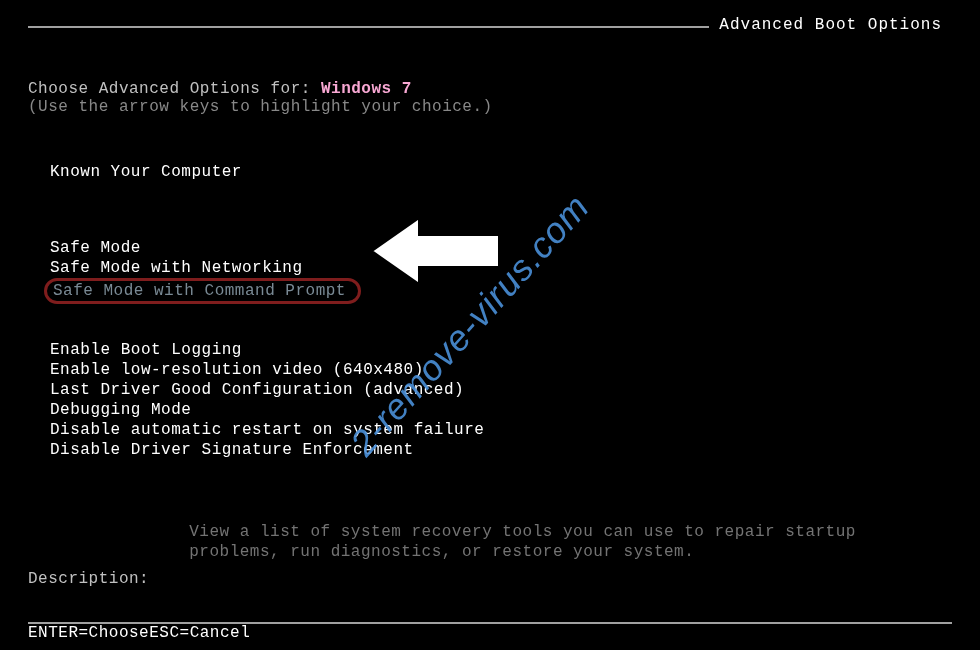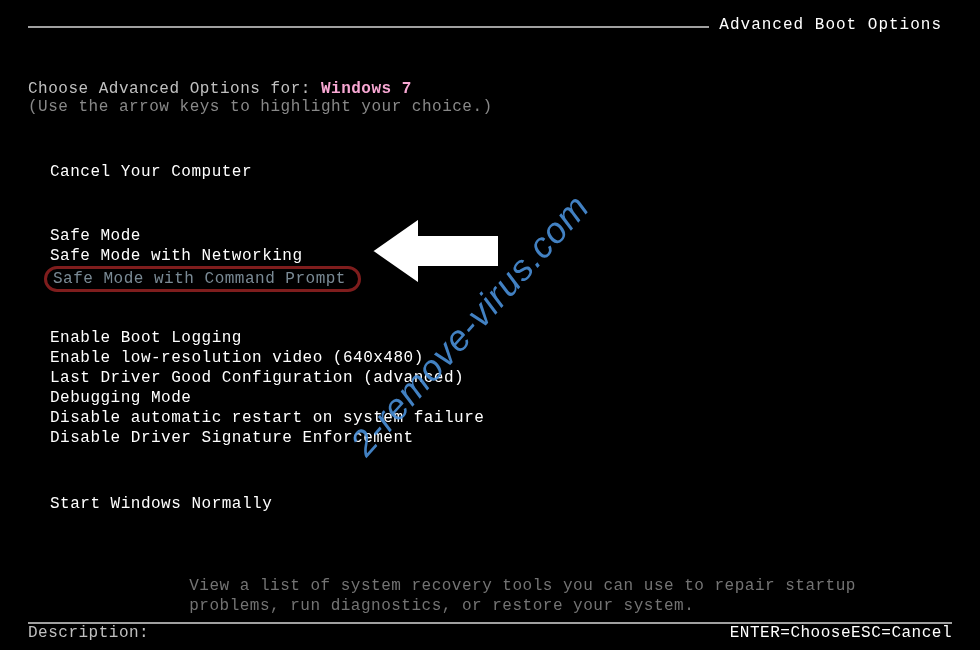--- a/index.html
+++ b/index.html
@@ -84,21 +84,21 @@
       margin-top: 46px;
       margin-left: 22px;
     }
     .menu-item {
       color: #ffffff;
       letter-spacing: 0.5px;
       line-height: 1.25;
       white-space: nowrap;
     }
     .menu-group {
-      margin-top: 44px;
+      margin-top: 56px;
     }
     .menu-group-2 {
       margin-top: 36px;
     }
     .menu-group-3 {
       margin-top: 46px;
     }
     .highlighted {
       display: inline-block;
       border: 3px solid #7f1d1d;
@@ -126,21 +126,21 @@
     .desc-text {
       color: #737373;
       line-height: 1.25;
     }
     .footer {
       position: absolute;
       bottom: 8px;
       left: 28px;
       right: 28px;
       display: flex;
-      justify-content: flex-end;
+      justify-content: flex-start;
       color: #ffffff;
       letter-spacing: 0.5px;
     }
     .arrow {
       position: absolute;
       top: 206px;
       left: 360px;
       z-index: 10;
     }
     .watermark {
@@ -169,44 +169,41 @@
     <span class="title-bg">Advanced Boot Options</span>
   </div>
 
   <div class="content">
     <div class="instruction-line">
       <span>Choose Advanced Options for: </span><span class="os-name">Windows 7</span>
     </div>
     <div class="hint-line">(Use the arrow keys to highlight your choice.)</div>
 
     <div class="menu">
-      <div class="menu-item">Cancel Your Computer</div>
+      <div class="menu-item">Known Your Computer</div>
 
       <div class="menu-group">
         <div class="menu-item">Safe Mode</div>
         <div class="menu-item">Safe Mode with Networking</div>
         <div class="menu-item">
           <span class="highlighted">
             <span class="item-text">Safe Mode with Command Prompt</span>
           </span>
         </div>
       </div>
 
       <div class="menu-group-2">
         <div class="menu-item">Enable Boot Logging</div>
         <div class="menu-item">Enable low-resolution video (640x480)</div>
         <div class="menu-item">Last Driver Good Configuration (advanced)</div>
         <div class="menu-item">Debugging Mode</div>
         <div class="menu-item">Disable automatic restart on system failure</div>
         <div class="menu-item">Disable Driver Signature Enforcement</div>
       </div>
 
-      <div class="menu-group-3">
-        <div class="menu-item">Start Windows Normally</div>
-      </div>
     </div>
 
     <div class="description">
       <div class="desc-label">Description:</div>
       <div class="desc-text">View a list of system recovery tools you can use to repair startup problems, run diagnostics, or restore your system.</div>
     </div>
   </div>
 
   <div class="border-bottom"></div>
 

